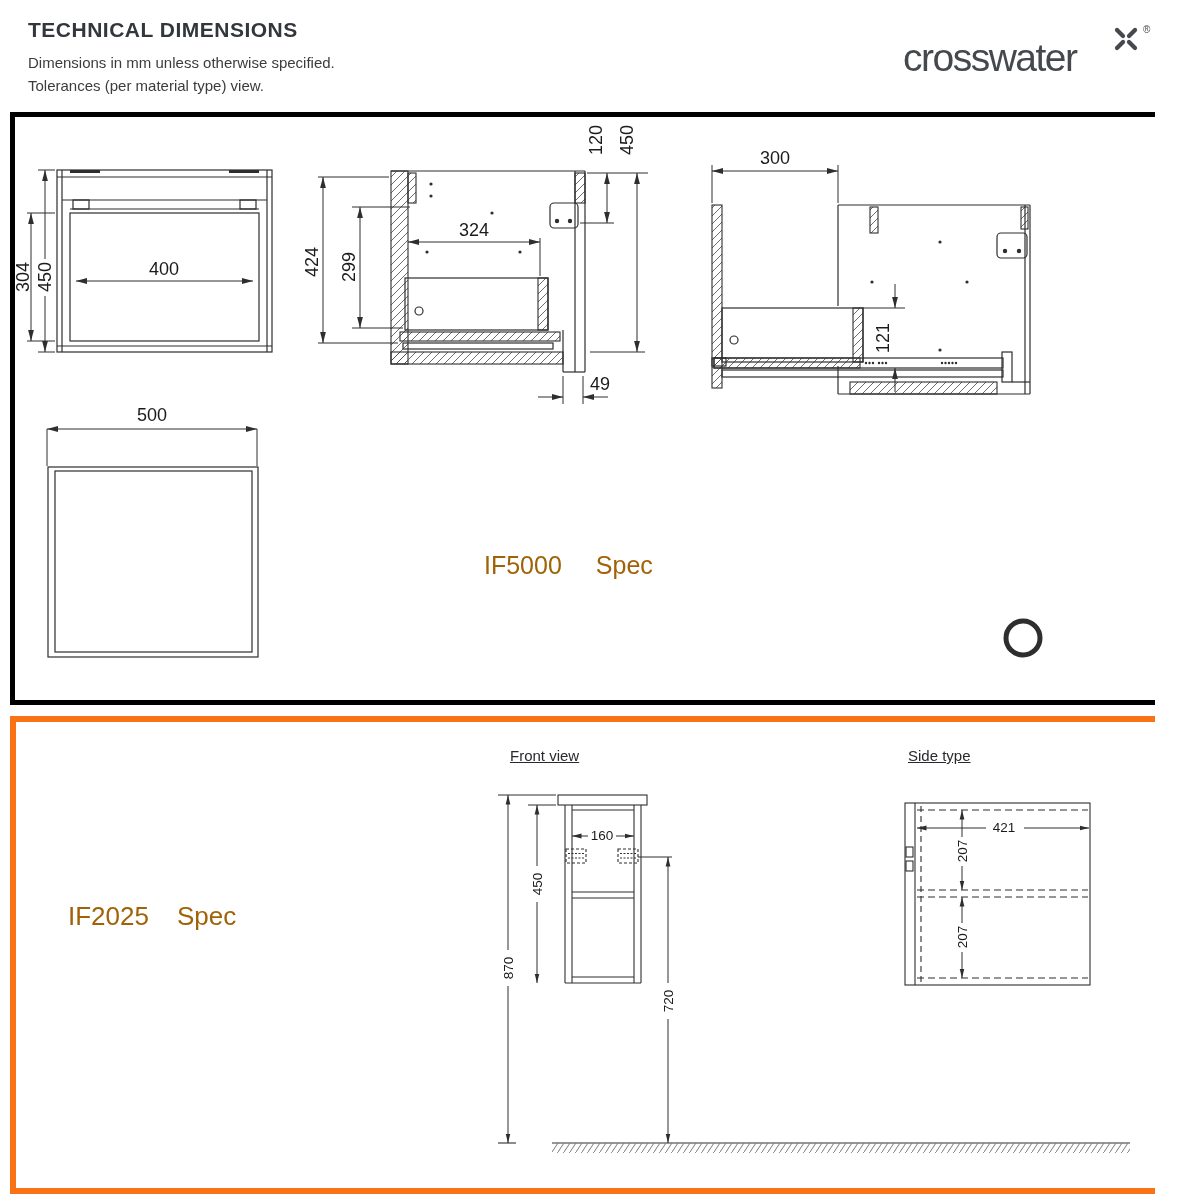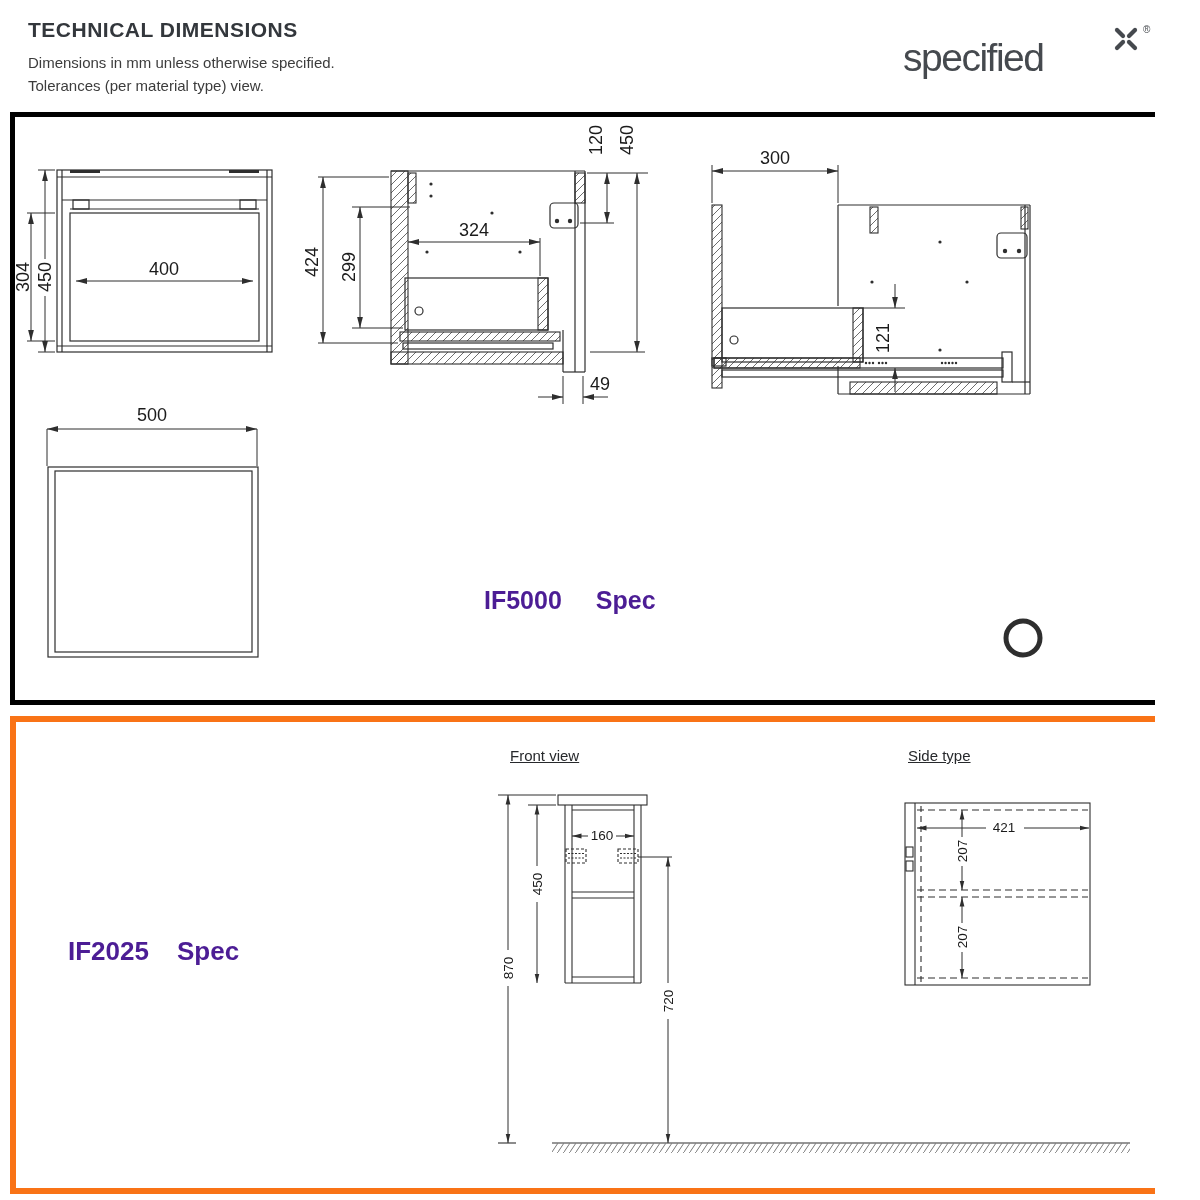--- a/index.html
+++ b/index.html
@@ -10,42 +10,42 @@
   .hdr-sub{position:absolute;left:28px;font-size:15px;color:#3c3c3c;}
   .sub1{top:54px;} .sub2{top:77px;}
   .logo{position:absolute;left:903px;top:24px;width:260px;height:66px;color:#45494e;}
   .logo-text{position:absolute;left:0;top:14px;font-size:39px;line-height:1;
              letter-spacing:-1.5px;color:#45494e;}
   .logo-x{position:absolute;left:210px;top:2px;}
   .logo-reg{position:absolute;left:240px;top:0px;font-size:10px;color:#45494e;}
   .panel{position:absolute;background:#fff;}
   .panel1{left:10px;top:112px;width:1168px;height:583px;border:5px solid #000;}
   .panel2{left:10px;top:716px;width:1166px;height:466px;border:6px solid #f97316;}
-  .spec-title{position:absolute;font-weight:bold;color:#4c1d95;white-space:nowrap;margin-top:35px;}
+  .spec-title{position:absolute;font-weight:normal;color:#a16207;white-space:nowrap;}
   .spec1{left:484px;top:551px;font-size:25px;}
   .spec2{left:68px;top:901px;font-size:26px;}
   .spec-title .gap1{margin-left:34px;}
   .spec-title .gap2{margin-left:28px;}
   .view-label{position:absolute;font-size:15px;color:#27292c;text-decoration:underline;}
   .fv{left:510px;top:747px;} .sv{left:908px;top:747px;}
   svg{display:block;}
   svg text{font-family:"Liberation Sans",sans-serif;fill:#1b1b1b;}
   .d1{font-size:18px;} .d2{font-size:13.5px;}
 </style>
 </head>
 <body>
 
 <div class="page">
 
   <div class="hdr-title">TECHNICAL DIMENSIONS</div>
   <div class="hdr-sub sub1">Dimensions in mm unless otherwise specified.</div>
   <div class="hdr-sub sub2">Tolerances (per material type) view.</div>
 
   <div class="logo">
-    <span class="logo-text">specified</span>
+    <span class="logo-text">crosswater</span>
     <span class="logo-x">
       <svg width="26" height="26" viewBox="0 0 26 26">
         <g stroke="#45494e" stroke-width="4.2" stroke-linecap="round">
           <line x1="4" y1="4" x2="10" y2="10"></line>
           <line x1="22" y1="4" x2="16" y2="10"></line>
           <line x1="4" y1="22" x2="10" y2="16"></line>
           <line x1="22" y1="22" x2="16" y2="16"></line>
         </g>
       </svg>
     </span>

